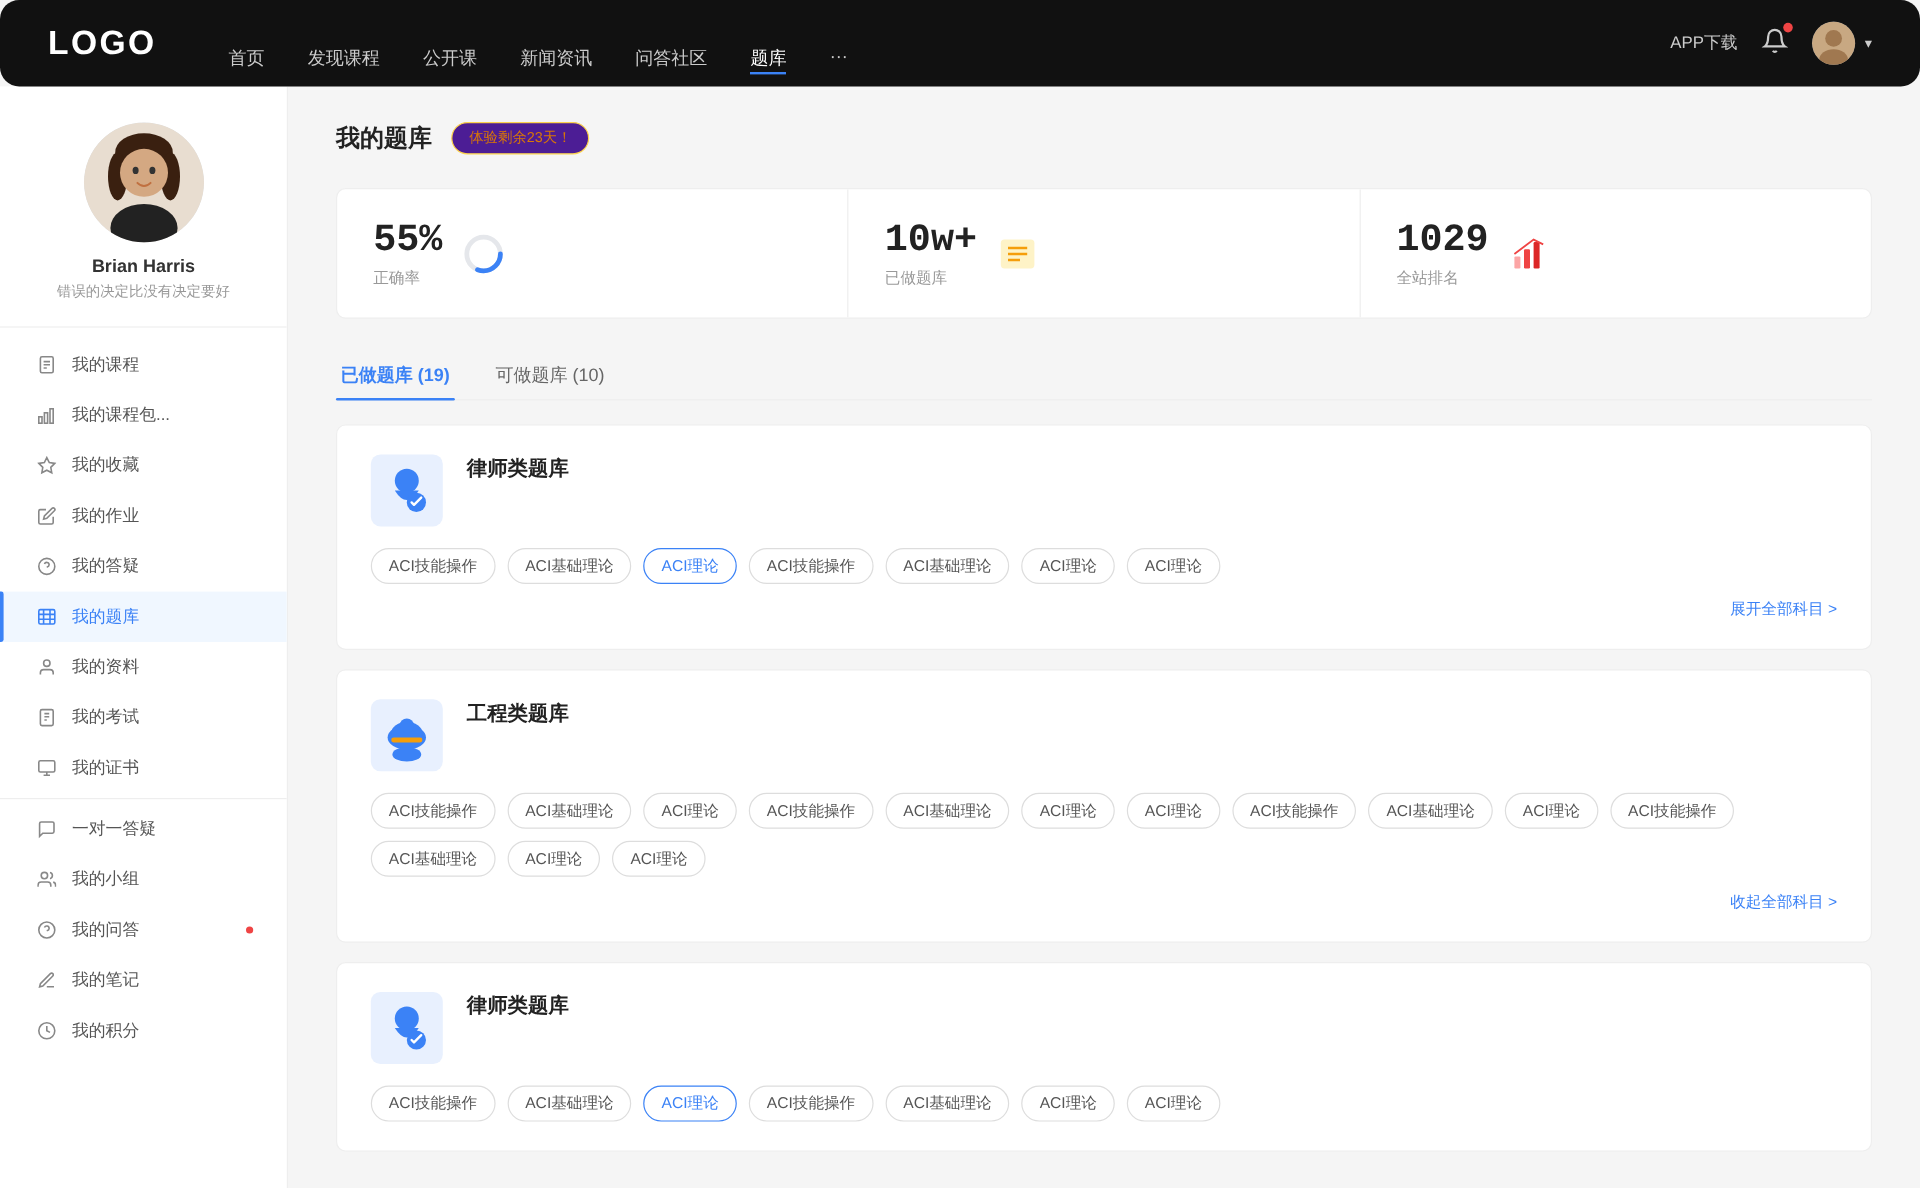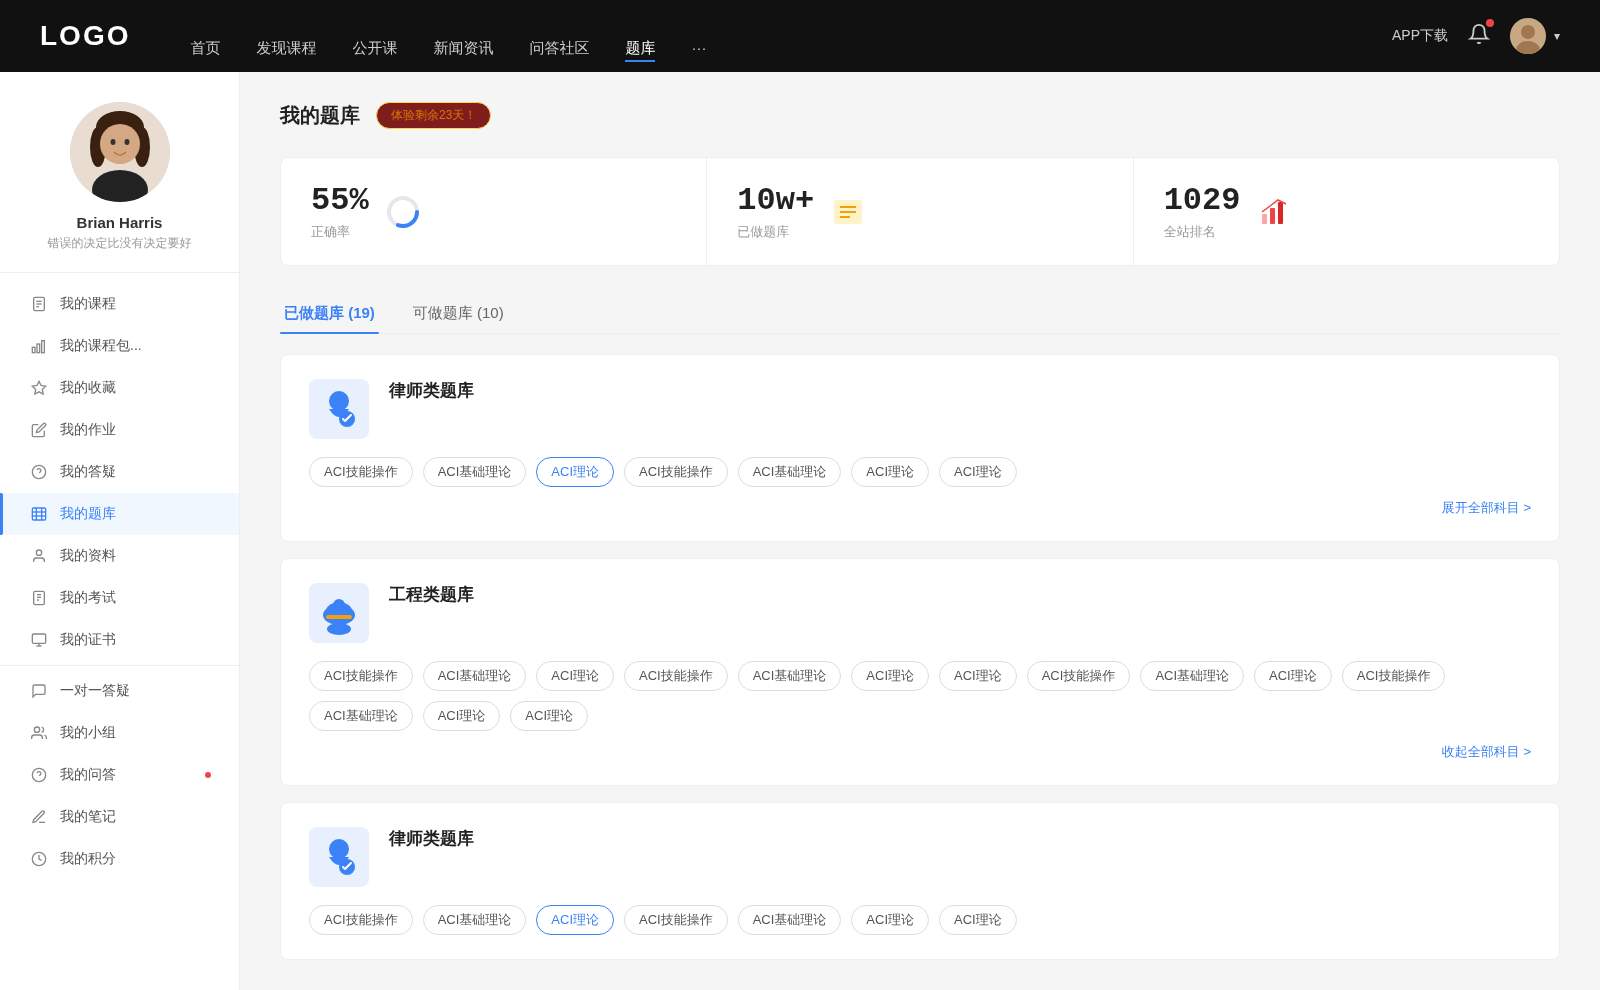--- a/index.html
+++ b/index.html
@@ -9,20 +9,21 @@
     .navbar {
       background: #111;
       height: 72px;
       display: flex;
       align-items: center;
       padding: 0 40px;
       gap: 40px;
       color: #fff;
       position: relative;
       z-index: 10;
+      border-radius: 16px;
     }
     .navbar-logo { font-size: 28px; font-weight: 700; color: #fff; letter-spacing: 2px; margin-right: 20px; }
     .navbar-nav { display: flex; gap: 36px; flex: 1; }
     .nav-item { color: #ccc; font-size: 15px; cursor: pointer; padding: 4px 0; position: relative; margin-top: 24px; }
     .nav-item.active { color: #fff; border-bottom: 2px solid #3b82f6; padding-bottom: 2px; }
     .navbar-right { display: flex; align-items: center; gap: 20px; margin-left: auto; }
     .app-download { color: #ccc; font-size: 14px; cursor: pointer; }
     .bell-icon { position: relative; cursor: pointer; }
     .bell-badge { position: absolute; top: -4px; right: -4px; background: #ef4444; width: 8px; height: 8px; border-radius: 50%; }
     .avatar-wrap { display: flex; align-items: center; gap: 8px; cursor: pointer; }
@@ -45,21 +46,21 @@
     .menu-item.active { color: #3b82f6; background: #f0f7ff; }
     .menu-item.active::before { content: ''; position: absolute; left: 0; top: 0; bottom: 0; width: 3px; background: #3b82f6; border-radius: 0 2px 2px 0; }
     .menu-icon { width: 18px; height: 18px; display: flex; align-items: center; justify-content: center; flex-shrink: 0; }
     .menu-dot { position: absolute; right: 28px; top: 50%; transform: translateY(-50%); width: 6px; height: 6px; background: #ef4444; border-radius: 50%; }
 
     
     .content { flex: 1; overflow-y: auto; padding: 30px 40px; }
 
     .page-header { display: flex; align-items: center; gap: 16px; margin-bottom: 28px; }
     .page-title { font-size: 20px; font-weight: 600; color: #222; }
-    .trial-badge { background: #7f1d1d; color: #d97706; border: 1px solid #fcd34d; border-radius: 20px; padding: 4px 14px; font-size: 12px; }
+    .trial-badge { background: #4c1d95; color: #d97706; border: 1px solid #fcd34d; border-radius: 20px; padding: 4px 14px; font-size: 12px; }
 
     
     .stats-row { display: flex; gap: 0; background: #fff; border: 1px solid #eee; border-radius: 8px; margin-bottom: 28px; overflow: hidden; }
     .stat-item { flex: 1; padding: 24px 30px; display: flex; align-items: center; gap: 16px; border-right: 1px solid #eee; font-family: Liberation Mono, monospace; }
     .stat-item:last-child { border-right: none; }
     .stat-value { font-size: 32px; font-weight: 700; color: #222; }
     .stat-label { font-size: 13px; color: #999; margin-top: 4px; }
     .stat-icon { width: 36px; height: 36px; border-radius: 6px; display: flex; align-items: center; justify-content: center; font-size: 18px; flex-shrink: 0; }
 
     

